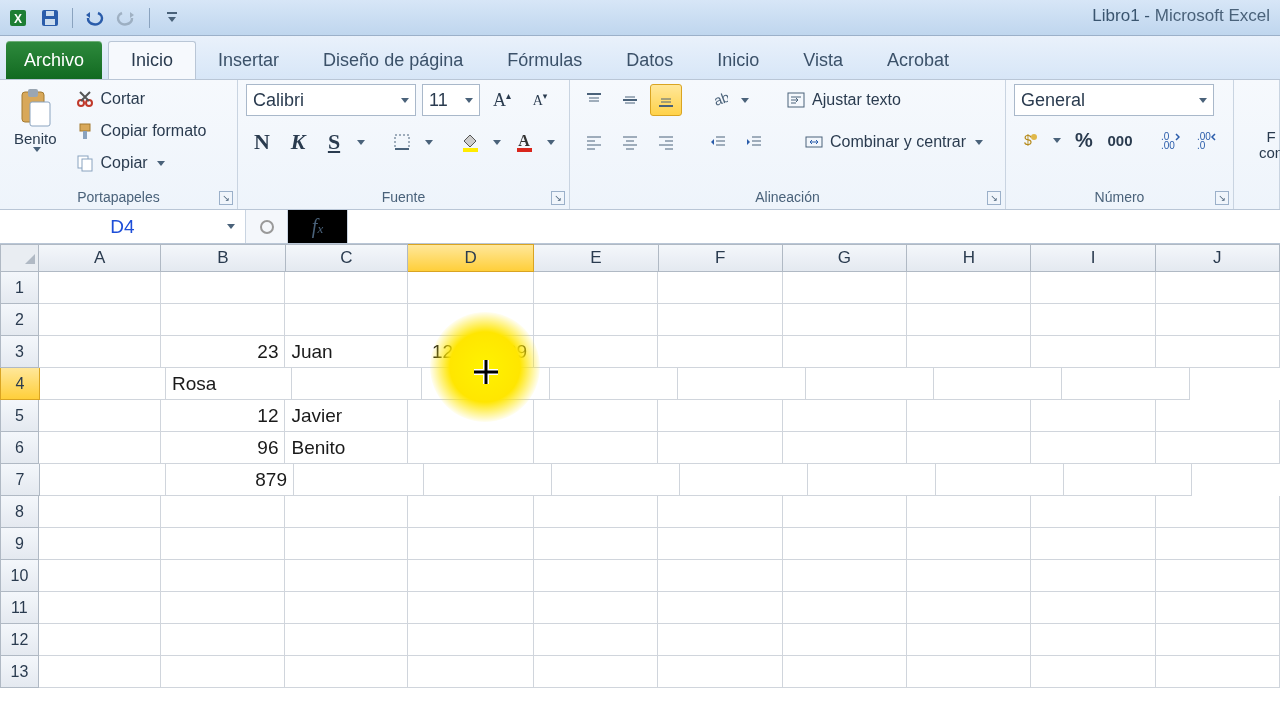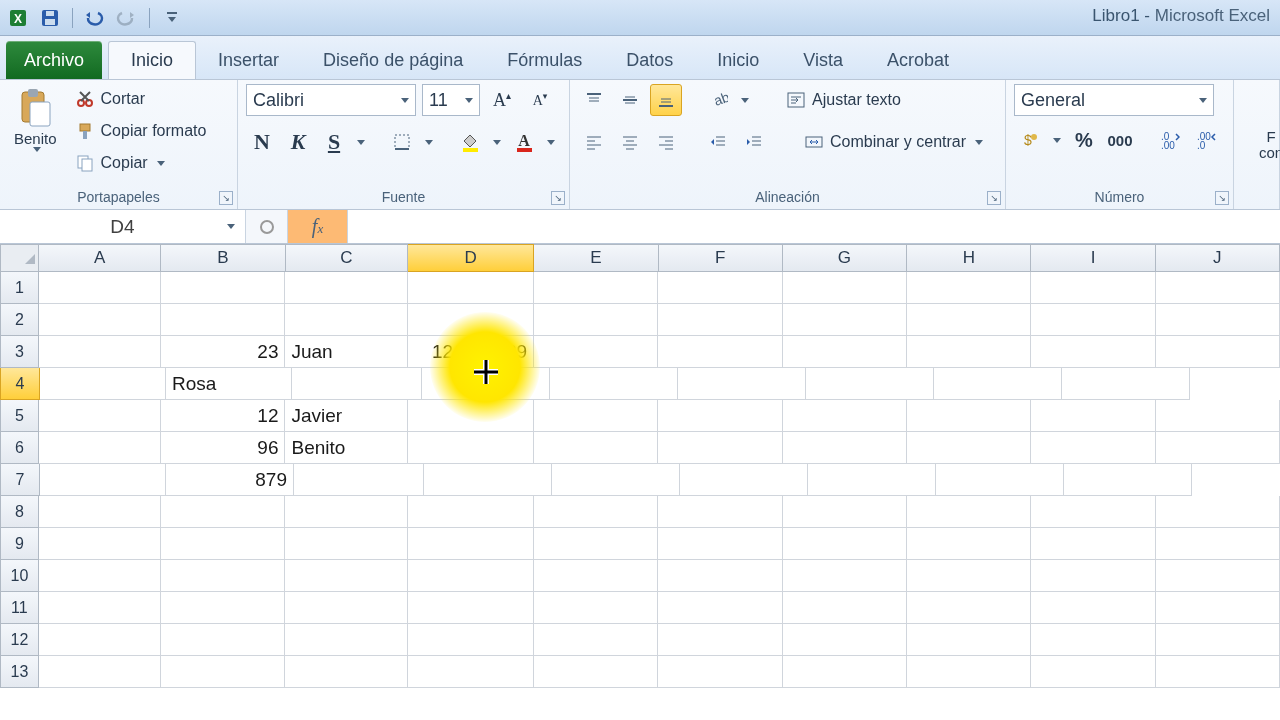--- a/index.html
+++ b/index.html
@@ -89,27 +89,27 @@
   .split .sqbtn.caret{ width:18px; border-radius:0 3px 3px 0; }
   
   .num-format{ width:200px; }
   
   .fbar{
     height:34px; border-bottom:1px solid #b9c6d6; background:#f4f7fb;
     display:flex; align-items:stretch;
   }
   .namebox{
     width:246px; border-right:1px solid #c9d4e1; display:flex; align-items:center;
-    background:#fff; padding:0 8px; font-size:19px; color:#404040; position:relative;
+    background:#fff; padding:0 8px; font-size:19px; color:#1d4ed8; position:relative;
   }
   .namebox .nbval{ flex:1; text-align:center; }
   .namebox .dd-caret{ position:absolute; right:10px; top:14px; }
   .fx-btn{
     width:60px; border-right:1px solid #c9d4e1; display:flex; align-items:center; justify-content:center;
-    background:#fdba74;
+    background:#000000;
   }
   .fx-cancel{
     width:42px; border-right:1px solid #c9d4e1; display:flex; align-items:center; justify-content:center;
     background:#f4f7fb; color:#888;
   }
   .fx-input{
     flex:1; background:#fff; border:none; padding:0 8px; font-size:17px;
   }
   
   .grid{ position:relative; }

